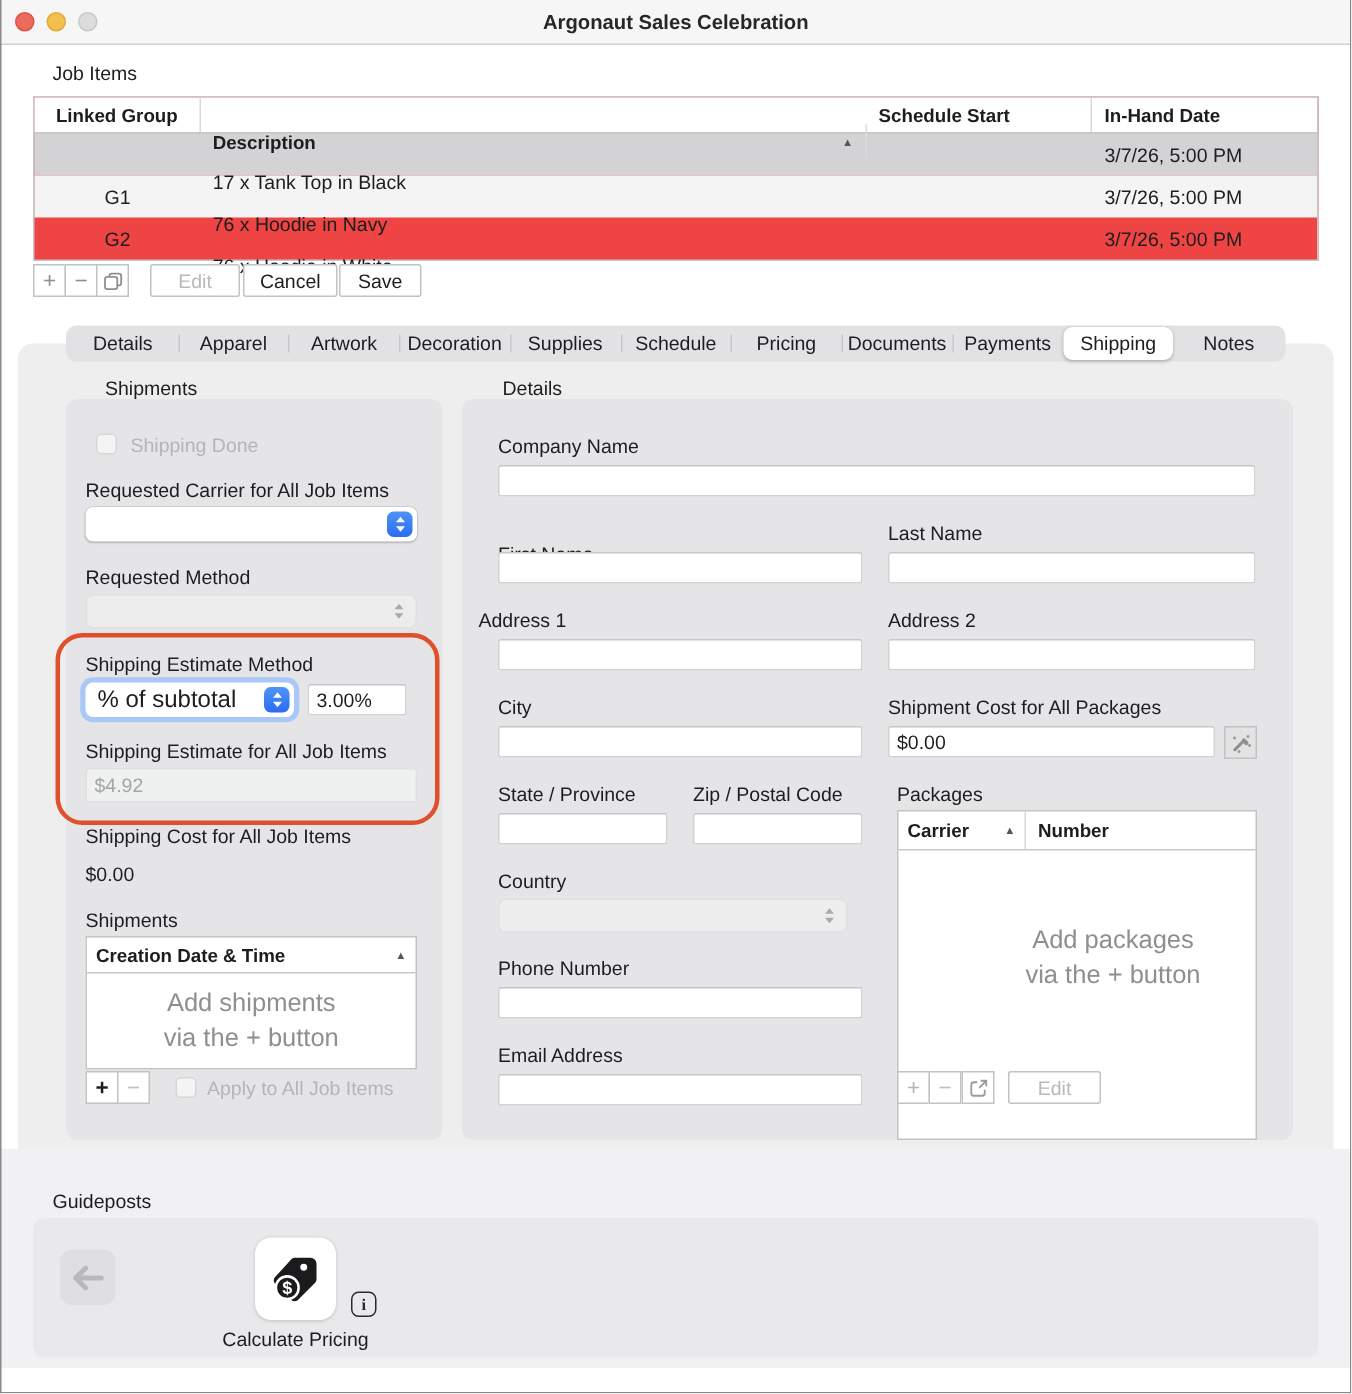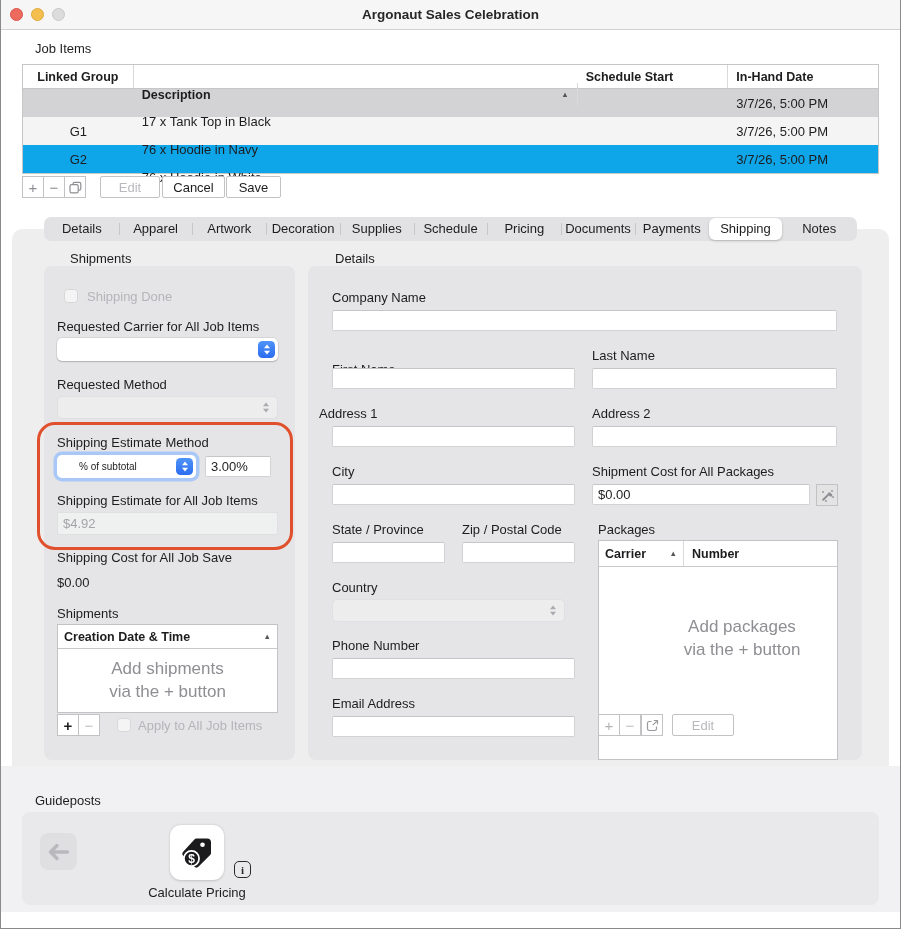--- a/index.html
+++ b/index.html
@@ -13,21 +13,21 @@
   .lights { position:absolute; left:10px; top:8px; display:flex; gap:8px; }
   .light { width:13px; height:13px; border-radius:50%; }
   .light.red { background:#ed6a5f; border:0.5px solid #dd5247; }
   .light.yellow { background:#f5bf4f; border:0.5px solid #e0a937; }
   .light.gray { background:#dcdcdc; border:0.5px solid #c8c8c8; }
   .wtitle { position:absolute; left:0; right:0; top:7px; text-align:center; font-size:13.5px; font-weight:bold; color:#272727; }
 
   .seclabel { position:absolute; font-size:13px; color:#1d1d1f;margin-left:13px; }
 
   
-  .jtable { position:absolute; left:22px; top:64px; width:857px; height:110px; border:1px solid #c6c6c8; background:#0ea5e9; font-size:13px; color:#1d1d1f; }
+  .jtable { position:absolute; left:22px; top:64px; width:857px; height:110px; border:1px solid #c6c6c8; background:#ef4444; font-size:13px; color:#1d1d1f; }
   .jhead { display:flex; height:24px; border-bottom:1px solid #c6c6c8; font-size:12.5px; font-weight:bold; align-items:center; background:#fff; }
   .jhc { height:100%; display:flex; align-items:center; padding:0 8px; border-right:1px solid #d9d9db; }
   .jhc:last-child { border-right:none; }
   .jrow { display:flex; height:28px; align-items:center; }
   .jc { height:100%; display:flex; align-items:center; padding:0 8px; overflow:hidden; white-space:nowrap; }
   .w-lg { width:111px; justify-content:center; }
   .w-desc { width:445px;margin-top:36px; }
   .w-ss { width:151px; }
   .w-ih { width:150px; }
   .row-sel { background:#d3d3d5; }
@@ -51,21 +51,21 @@
   .tab.selected::before, .tab.nodiv::before { display:none; }
 
   .group { position:absolute; background:#e5e5e7; border-radius:8px; }
 
   .lbl { position:absolute; font-size:13px; color:#1d1d1f; white-space:nowrap; }
   .lbl.dis { color:#b5b5b9; }
 
   .tfield { position:absolute; height:21px; background:#fff; border:1px solid #d2d2d4; border-top-color:#c6c6c8; border-radius:2px; font-family:"Liberation Sans",sans-serif; font-size:13px; color:#1d1d1f; padding:0 5px; }
   .tfield.dis { background:#eff0f0; border-color:#e0e0e2; color:#a5a5a9; }
 
-  .popup { position:absolute; height:23px; background:#fff; border-radius:5px; box-shadow:0 0 0 0.5px rgba(0,0,0,.12), 0 1px 1.5px rgba(0,0,0,.18); display:flex; align-items:center; padding:0 3px 0 22px; font-size:10px; color:#1d1d1f; }
+  .popup { position:absolute; height:23px; background:#fff; border-radius:5px; box-shadow:0 0 0 0.5px rgba(0,0,0,.12), 0 1px 1.5px rgba(0,0,0,.18); display:flex; align-items:center; padding:0 3px 0 8px; font-size:16px; color:#1d1d1f; }
   .popup .spacer { flex:1; }
   .cap { width:17px; height:17px; border-radius:4.5px; background:linear-gradient(#4f94f8,#2b6cf0); display:flex; align-items:center; justify-content:center; }
   .popup.dis { background:#ededee; box-shadow:none; border:1px solid #e0e0e2; }
   .popup.focusring { box-shadow:0 0 0 3.5px #a9c8f8, 0 0 0 0.5px rgba(0,0,0,.12); }
 
   .chk { position:absolute; width:14px; height:14px; border-radius:3.5px; background:#f4f4f5; border:1px solid #d7d7d9; }
 
   .hlring { position:absolute; left:37px; top:422px; width:256px; height:128px; border:3.5px solid #e1502c; border-radius:18px; z-index:6; pointer-events:none; }
 
   .minitable { position:absolute; background:#fff; border:1px solid #c3c3c5; }
@@ -205,21 +205,21 @@
           <path d="M4 0.5 L7 4.2 H1 Z" fill="#fff"></path>
           <path d="M4 10.5 L1 6.8 H7 Z" fill="#fff"></path>
         </svg>
     </span>
   </div>
   <input class="tfield" style="left: 205px; top: 456px; width: 66px;" value="3.00%">
 
   <div class="lbl" style="left:57px; top:493px;">Shipping Estimate for All Job Items</div>
   <input class="tfield dis" style="left: 57px; top: 512px; width: 221px; height: 23px;" disabled="" value="$4.92">
 
-  <div class="lbl" style="left:57px; top:550px;">Shipping Cost for All Job Save</div>
+  <div class="lbl" style="left:57px; top:550px;">Shipping Cost for All Job Items</div>
   <div class="val" style="left:57px; top:575px;">$0.00</div>
 
   <div class="lbl" style="left:57px; top:606px;">Shipments</div>
   <div class="minitable" style="left:57px; top:624px; width:221px; height:89px;">
     <div class="mt-head">
       <span>Creation Date &amp; Time</span>
       <span class="sort-up">▲</span>
     </div>
     <div class="mt-body" style="height:63px;">Add shipments
 via the + button</div>

